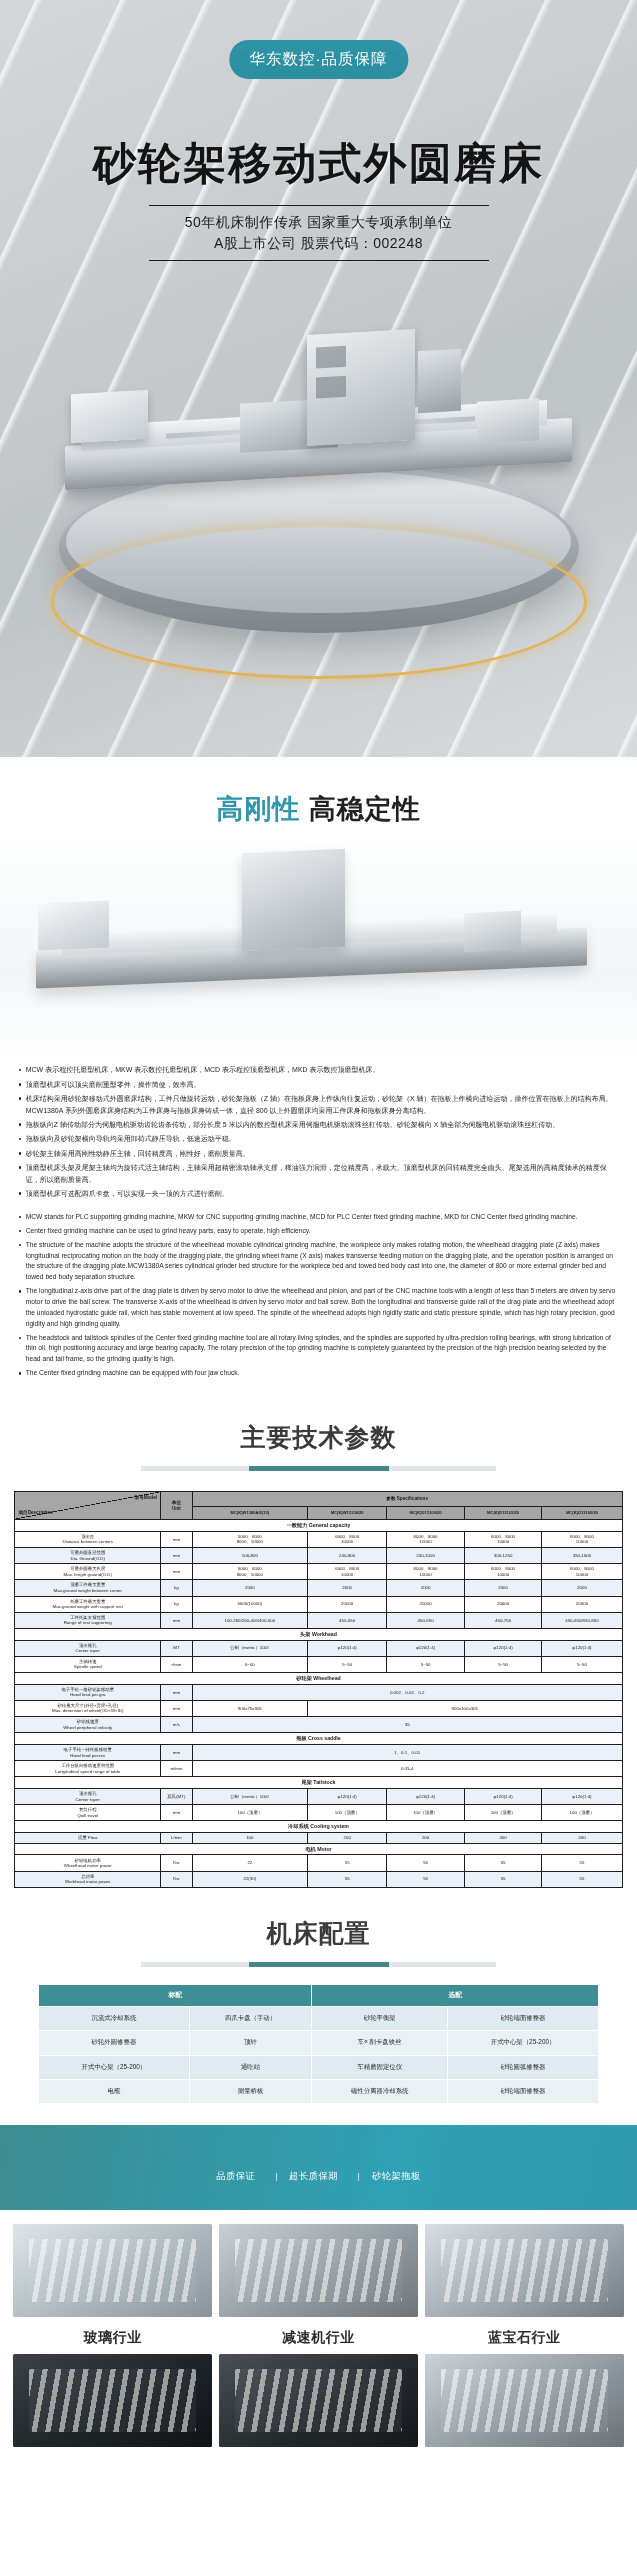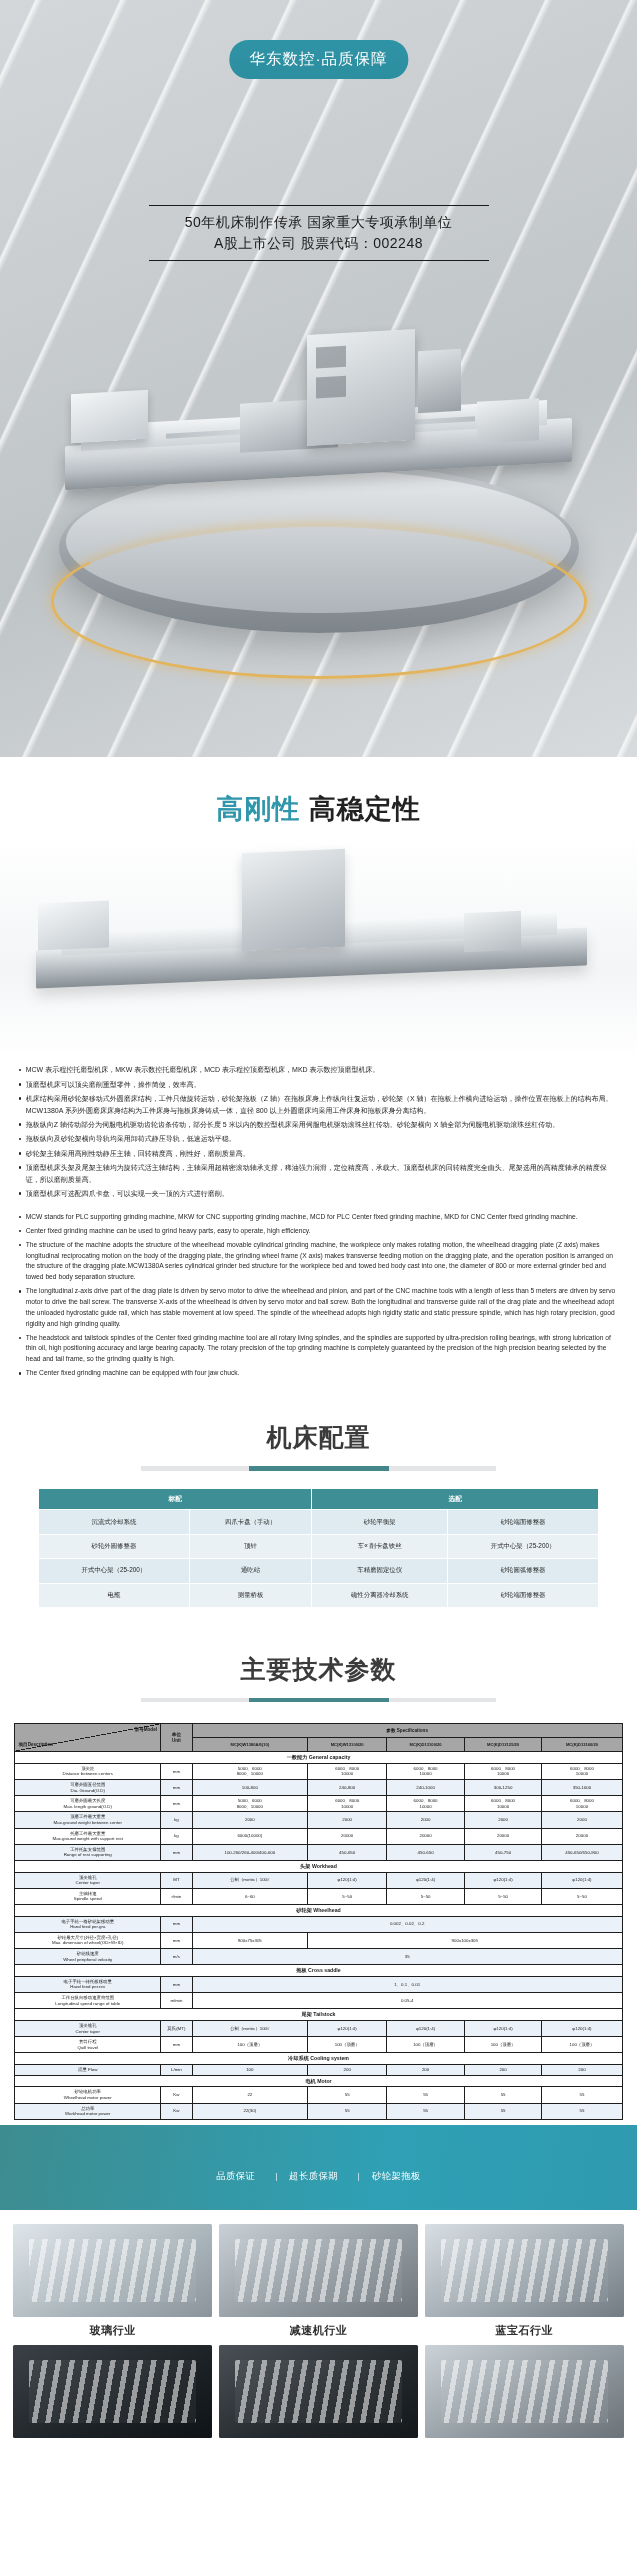--- a/index.html
+++ b/index.html
@@ -300,31 +300,32 @@
       rgba(255,255,255,.55) 0 5.2px, rgba(255,255,255,.05) 5.2px 13.4px);
     border-radius: 2.1px;
   }
   .cell.glass .ph { background: linear-gradient(150deg,#dfe6ea,#a9b4ba 60%,#8a949a); }
   .cell.gear .ph  { background: linear-gradient(150deg,#c9d1d6,#8e979d 60%,#6e767c); }
   .cell.sapp .ph  { background: linear-gradient(150deg,#d8dfe3,#9aa4ab 60%,#737c82); }
   .cell.sic .ph   { background: linear-gradient(150deg,#3b4147,#1d2226 60%,#0f1316); }
   .cell.carbon .ph{ background: linear-gradient(150deg,#4a5056,#23282c 60%,#14181b); }
   .cell.cyl .ph   { background: linear-gradient(150deg,#cbd3d8,#8d969c 60%,#6b7379); }
   .cell .cap {
-    margin-top: 6px; font-size: 11px; font-weight: 700; color:#2b2b2b;
+    margin-top: 12px; font-size: 14px; font-weight: 700; color:#2b2b2b;
     letter-spacing: 0.5px;
   }
 </style>
 </head>
 <body>
 
 <div class="page">
 
   <section class="hero">
     <div class="badge">华东数控·品质保障</div>
+    <div class="hero-title">砂轮架移动式外圆磨床</div>
     <div class="hero-sub">
       <div class="rule"></div>
       <div class="l1">50年机床制作传承  国家重大专项承制单位</div>
       <div class="l2">A股上市公司 股票代码：002248</div>
       <div class="rule"></div>
     </div>
 
     <div class="machine-stage">
       <div class="podium"></div>
       <div class="gold-ring"></div>
@@ -412,63 +413,20 @@
           <span>The longitudinal z-axis drive part of the drag plate is driven by servo motor to drive the wheelhead and pinion, and part of the CNC machine tools with a length of less than 5 meters are driven by servo motor to drive the ball screw. The transverse X-axis of the wheelhead is driven by servo motor and ball screw. Both the longitudinal and transverse guide rail of the drag plate and the wheelhead adopt the unloaded hydrostatic guide rail, which has stable movement at low speed. The spindle of the wheelhead adopts high rigidity static and static pressure spindle, which has high rotary precision, good rigidity and high grinding quality.</span>
         </div>
       <div class="bullet en">
           <span class="dot"></span>
           <span>The headstock and tailstock spindles of the Center fixed grinding machine tool are all rotary living spindles, and the spindles are supported by ultra-precision rolling bearings, with strong lubrication of thin oil, high positioning accuracy and large bearing capacity. The rotary precision of the top grinding machine is completely guaranteed by the precision of the high precision bearing selected by the head and tail frame, so the grinding quality is high.</span>
         </div>
       <div class="bullet en">
           <span class="dot"></span>
           <span>The Center fixed grinding machine can be equipped with four jaw chuck.</span>
         </div>
-    </div>
-  </section>
-
-  <section>
-    <div class="sec-head">
-      <h2>机床配置</h2>
-      <div class="sec-rule"></div>
-    </div>
-    <div class="cfg-wrap">
-      <table class="cfg">
-        <thead>
-          <tr id="cfg-head-row">
-              <th colspan="2">标配</th>
-              <th colspan="2">选配</th>
-            </tr>
-        </thead>
-        <tbody id="cfg-body">
-            <tr>
-              <td>沉流式冷却系统</td>
-              <td>四爪卡盘（手动）</td>
-              <td>砂轮平衡架</td>
-              <td>砂轮端面修整器</td>
-            </tr>
-            <tr>
-              <td>砂轮外圆修整器</td>
-              <td>顶针</td>
-              <td>车« 削卡盘铁丝</td>
-              <td>开式中心架（25-200）</td>
-            </tr>
-            <tr>
-              <td>开式中心架（25-200）</td>
-              <td>通吃站</td>
-              <td>车精磨固定位仪</td>
-              <td>砂轮圆弧修整器</td>
-            </tr>
-            <tr>
-              <td>电瓶</td>
-              <td>测量桥板</td>
-              <td>磁性分离器冷却系统</td>
-              <td>砂轮端面修整器</td>
-            </tr>
-          </tbody>
-      </table>
     </div>
   </section>
 
   <section>
     <div class="sec-head">
       <h2>主要技术参数</h2>
       <div class="sec-rule"></div>
     </div>
     <div class="spec-wrap">
       <table class="spec">
@@ -718,20 +676,63 @@
               <td style="white-space: pre-line;">55</td>
               <td style="white-space: pre-line;">55</td>
               <td style="white-space: pre-line;">55</td>
             </tr>
           </tbody>
       </table>
     </div>
   </section>
 
   <section>
+    <div class="sec-head">
+      <h2>机床配置</h2>
+      <div class="sec-rule"></div>
+    </div>
+    <div class="cfg-wrap">
+      <table class="cfg">
+        <thead>
+          <tr id="cfg-head-row">
+              <th colspan="2">标配</th>
+              <th colspan="2">选配</th>
+            </tr>
+        </thead>
+        <tbody id="cfg-body">
+            <tr>
+              <td>沉流式冷却系统</td>
+              <td>四爪卡盘（手动）</td>
+              <td>砂轮平衡架</td>
+              <td>砂轮端面修整器</td>
+            </tr>
+            <tr>
+              <td>砂轮外圆修整器</td>
+              <td>顶针</td>
+              <td>车« 削卡盘铁丝</td>
+              <td>开式中心架（25-200）</td>
+            </tr>
+            <tr>
+              <td>开式中心架（25-200）</td>
+              <td>通吃站</td>
+              <td>车精磨固定位仪</td>
+              <td>砂轮圆弧修整器</td>
+            </tr>
+            <tr>
+              <td>电瓶</td>
+              <td>测量桥板</td>
+              <td>磁性分离器冷却系统</td>
+              <td>砂轮端面修整器</td>
+            </tr>
+          </tbody>
+      </table>
+    </div>
+  </section>
+
+  <section>
     <div class="app-band">
       <div class="app-tags" id="app-tags">
           <span>品质保证</span>
           <span>超长质保期</span>
           <span>砂轮架拖板</span>
         </div>
     </div>
     <div class="grid" id="app-grid">
         <div class="cell glass">
           <div class="ph"></div>

